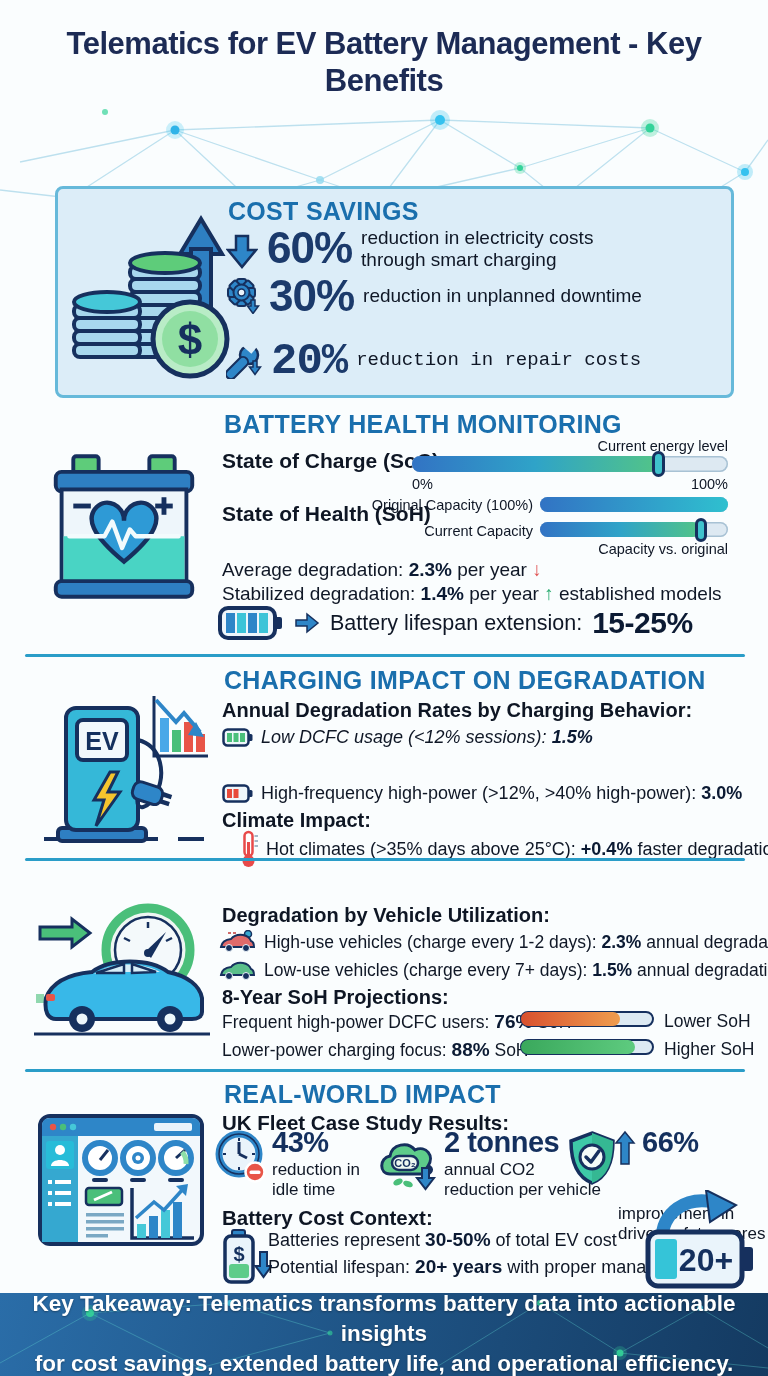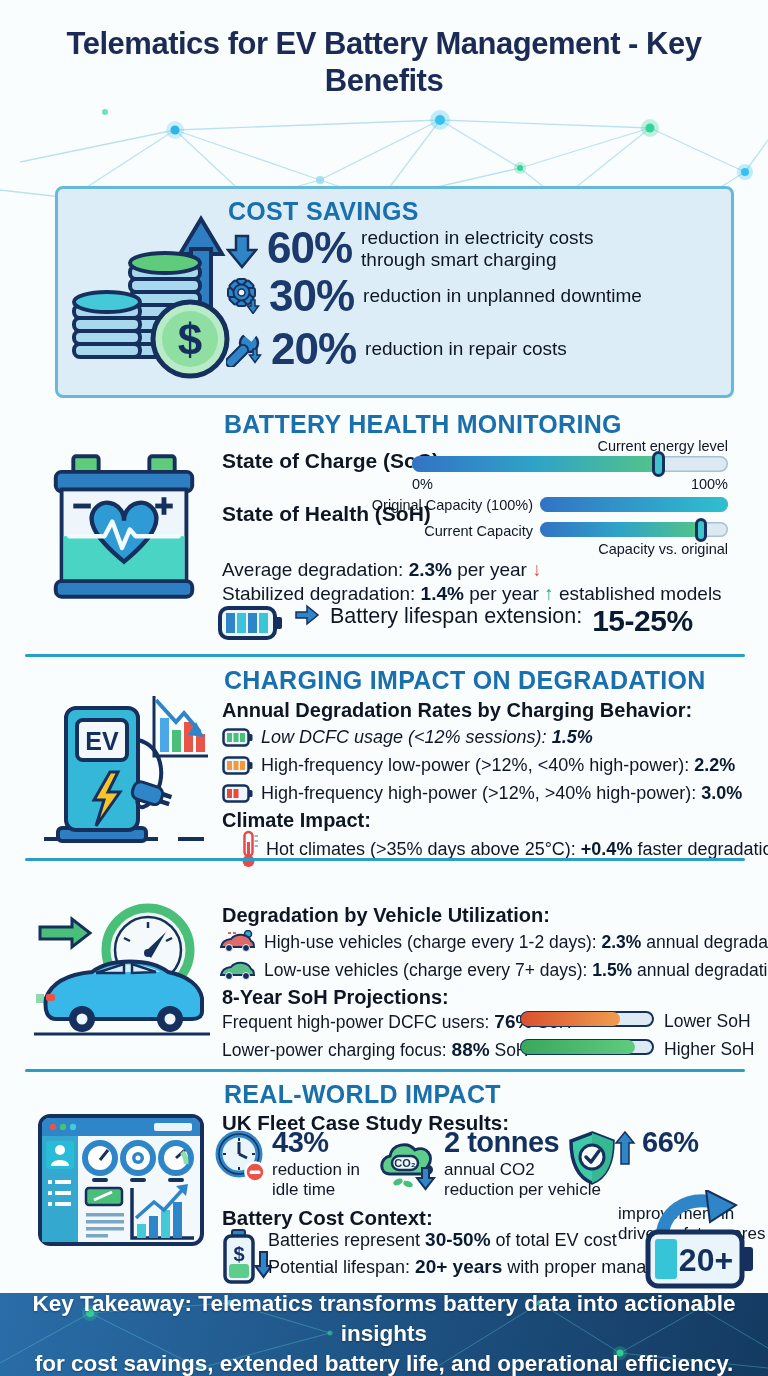--- a/index.html
+++ b/index.html
@@ -157,21 +157,21 @@
           <rect x="11" y="1" width="9" height="27" rx="2" transform="rotate(135 15.5 14.5)"></rect>
         </g>
         <circle cx="15.5" cy="14.5" r="8" fill="#2e86c8" stroke="#16305e" stroke-width="2"></circle>
         <circle cx="15.5" cy="14.5" r="3.5" fill="#eaf4fb" stroke="#16305e" stroke-width="1.5"></circle>
         <path d="M25 22 H29 V28 H32.5 L27 35.5 L21.5 28 H25 Z" fill="#2e86c8" stroke="#16305e" stroke-width="1.5"></path>
       </svg>
       <span class="cost-val">30%</span>
       <div class="cost-desc">reduction in unplanned downtime</div>
     </div>
 
-    <div class="abs cost-row" style="top:138px;">
+    <div class="abs cost-row" style="top:150px;font-family:Liberation Mono, monospace;">
       <svg width="36" height="36" viewBox="0 0 36 36">
         <circle cx="23" cy="12" r="9" fill="#2e86c8" stroke="#16305e" stroke-width="2.5"></circle>
         <rect x="19" y="-2" width="11" height="10" fill="#dcedf8" transform="rotate(40 24 3)"></rect>
         <path d="M5 31 L17 19" stroke="#16305e" stroke-width="12" stroke-linecap="round"></path>
         <path d="M5 31 L17 19" stroke="#2e86c8" stroke-width="8" stroke-linecap="round"></path>
         <path d="M27 18 H31 V24 H34.5 L29 31.5 L23.5 24 H27 Z" fill="#2e86c8" stroke="#16305e" stroke-width="1.5"></path>
       </svg>
       <span class="cost-val">20%</span>
       <div class="cost-desc">reduction in repair costs</div>
     </div>
@@ -220,21 +220,21 @@
   <div class="abs body-line" style="left:222px; top:559px;">
     <span>Average degradation: </span><span class="b">2.3%</span><span> per year</span>
     <span class="arrow-red">↓</span>
   </div>
   <div class="abs body-line" style="left:222px; top:583px;">
     <span>Stabilized degradation: </span><span class="b">1.4%</span><span> per year</span>
     <span class="arrow-green">↑</span>
     <span> established models</span>
   </div>
 
-  <div class="abs" style="left:218px; top:604px; display:flex; align-items:flex-start; gap:10px;">
+  <div class="abs" style="left:218px; top:604px; display:flex; align-items:center; gap:10px;">
     <svg width="66" height="38" viewBox="0 0 66 38">
       <rect x="2" y="4" width="55" height="30" rx="8" fill="#eef6fb" stroke="#16305e" stroke-width="4"></rect>
       <rect x="57" y="13" width="7" height="12" rx="2" fill="#16305e"></rect>
       <rect x="8" y="9" width="9" height="20" fill="#2e86c8"></rect>
         <rect x="19" y="9" width="9" height="20" fill="#3cc4d8"></rect>
       <rect x="30" y="9" width="9" height="20" fill="#2e86c8"></rect>
         <rect x="41" y="9" width="9" height="20" fill="#3cc4d8"></rect>
     </svg>
     <svg width="26" height="22" viewBox="0 0 26 22">
       <path d="M2 8 H13 V2 L24 11 L13 20 V14 H2 Z" fill="#2e86c8" stroke="#16305e" stroke-width="1.5"></path>
@@ -275,30 +275,20 @@
   <div class="abs sm-line" style="left:222px; top:727px;font-style:italic;">
     <svg width="31" height="19" viewBox="0 0 31 19">
       <rect x="1.5" y="1.5" width="25" height="16" rx="4" fill="#eef6fb" stroke="#16305e" stroke-width="2.5"></rect>
       <rect x="26.5" y="6" width="4" height="7" rx="1.5" fill="#16305e"></rect>
       <rect x="5" y="5" width="5" height="9" fill="#4abf7a"></rect>
         <rect x="11.5" y="5" width="5" height="9" fill="#4abf7a"></rect>
         <rect x="18" y="5" width="5" height="9" fill="#4abf7a"></rect>
     </svg>
     <span><span>Low DCFC usage (&lt;12% sessions): </span><span class="b">1.5%</span></span>
   </div>
-  <div class="abs sm-line" style="left:222px; top:755px;">
-    <svg width="31" height="19" viewBox="0 0 31 19">
-      <rect x="1.5" y="1.5" width="25" height="16" rx="4" fill="#eef6fb" stroke="#16305e" stroke-width="2.5"></rect>
-      <rect x="26.5" y="6" width="4" height="7" rx="1.5" fill="#16305e"></rect>
-      <rect x="5" y="5" width="5" height="9" fill="#f09a3e"></rect>
-        <rect x="11.5" y="5" width="5" height="9" fill="#f09a3e"></rect>
-        <rect x="18" y="5" width="5" height="9" fill="#f09a3e"></rect>
-    </svg>
-    <span><span>High-frequency low-power (&gt;12%, &lt;40% high-power): </span><span class="b">2.2%</span></span>
-  </div>
   <div class="abs sm-line" style="left:222px; top:783px;">
     <svg width="31" height="19" viewBox="0 0 31 19">
       <rect x="1.5" y="1.5" width="25" height="16" rx="4" fill="#eef6fb" stroke="#16305e" stroke-width="2.5"></rect>
       <rect x="26.5" y="6" width="4" height="7" rx="1.5" fill="#16305e"></rect>
       <rect x="5" y="5" width="5" height="9" fill="#e84a3a"></rect>
         <rect x="11.5" y="5" width="5" height="9" fill="#e84a3a"></rect>
     </svg>
     <span><span>High-frequency high-power (&gt;12%, &gt;40% high-power): </span><span class="b">3.0%</span></span>
   </div>
 

